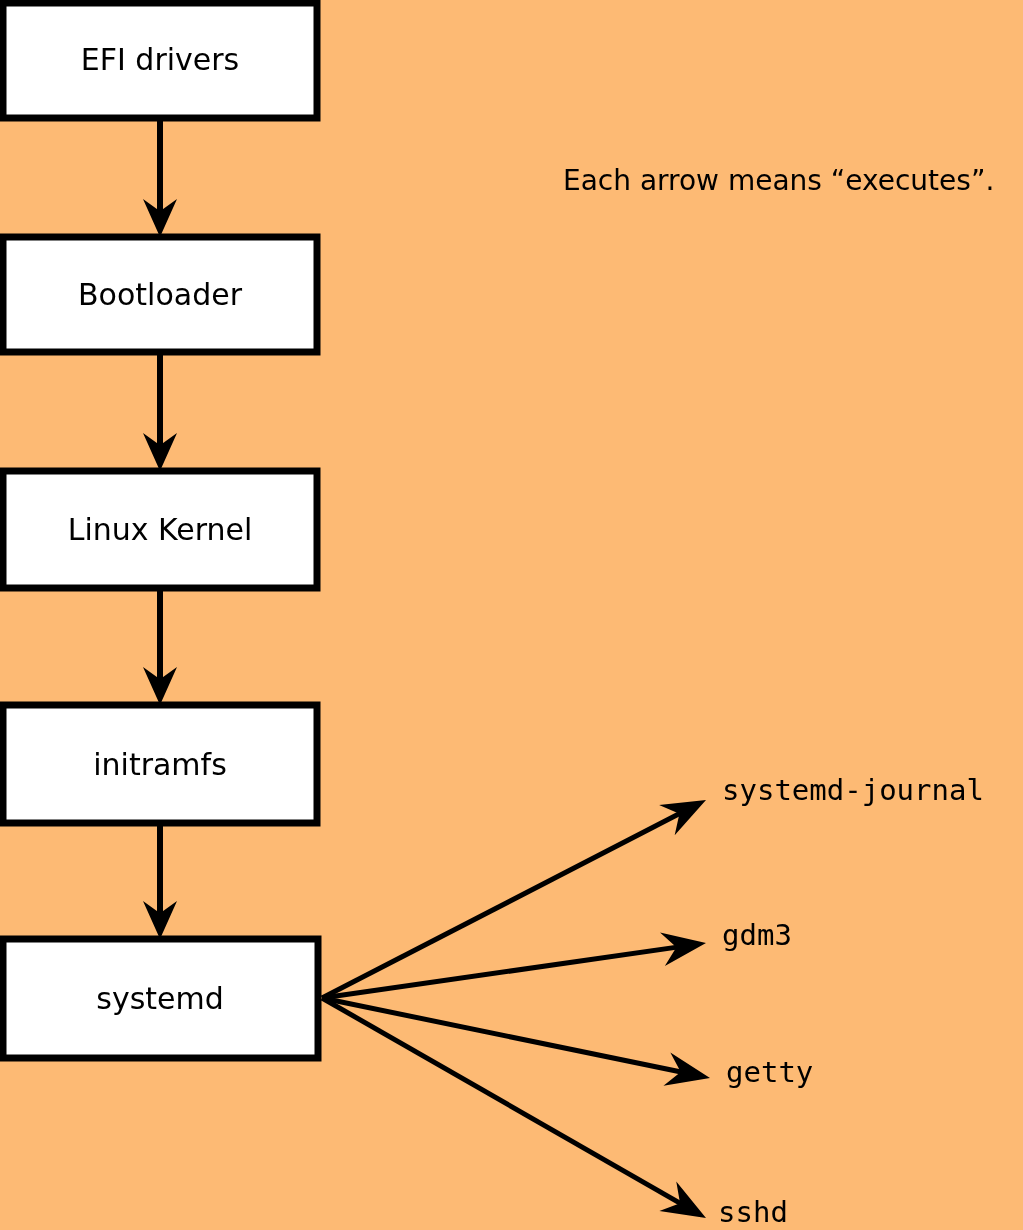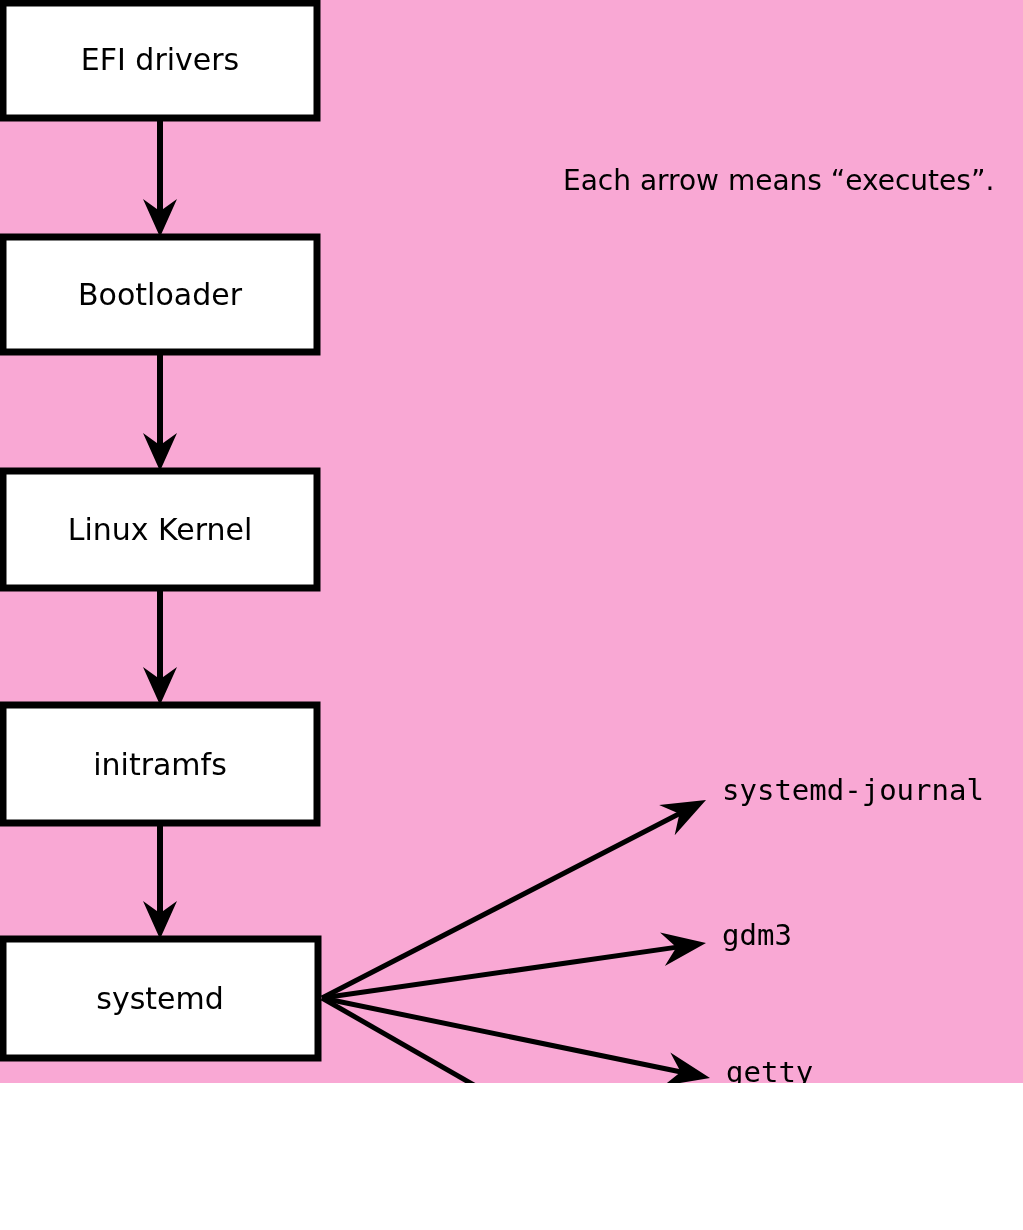--- a/index.html
+++ b/index.html
@@ -7,22 +7,22 @@
     margin: 0;
     padding: 0;
     background: #ffffff;
   }
   body {
     font-family: "DejaVu Sans", "Liberation Sans", sans-serif;
   }
   #canvas {
     position: relative;
     width: 1023px;
-    height: 1083px;
-    background: #f9a8d4;
+    height: 1230px;
+    background: #fdba74;
     overflow: hidden;
   }
   #diagram-svg {
     position: absolute;
     top: 0;
     left: 0;
     width: 1023px;
     height: 1230px;
   }
   .box-rect {

